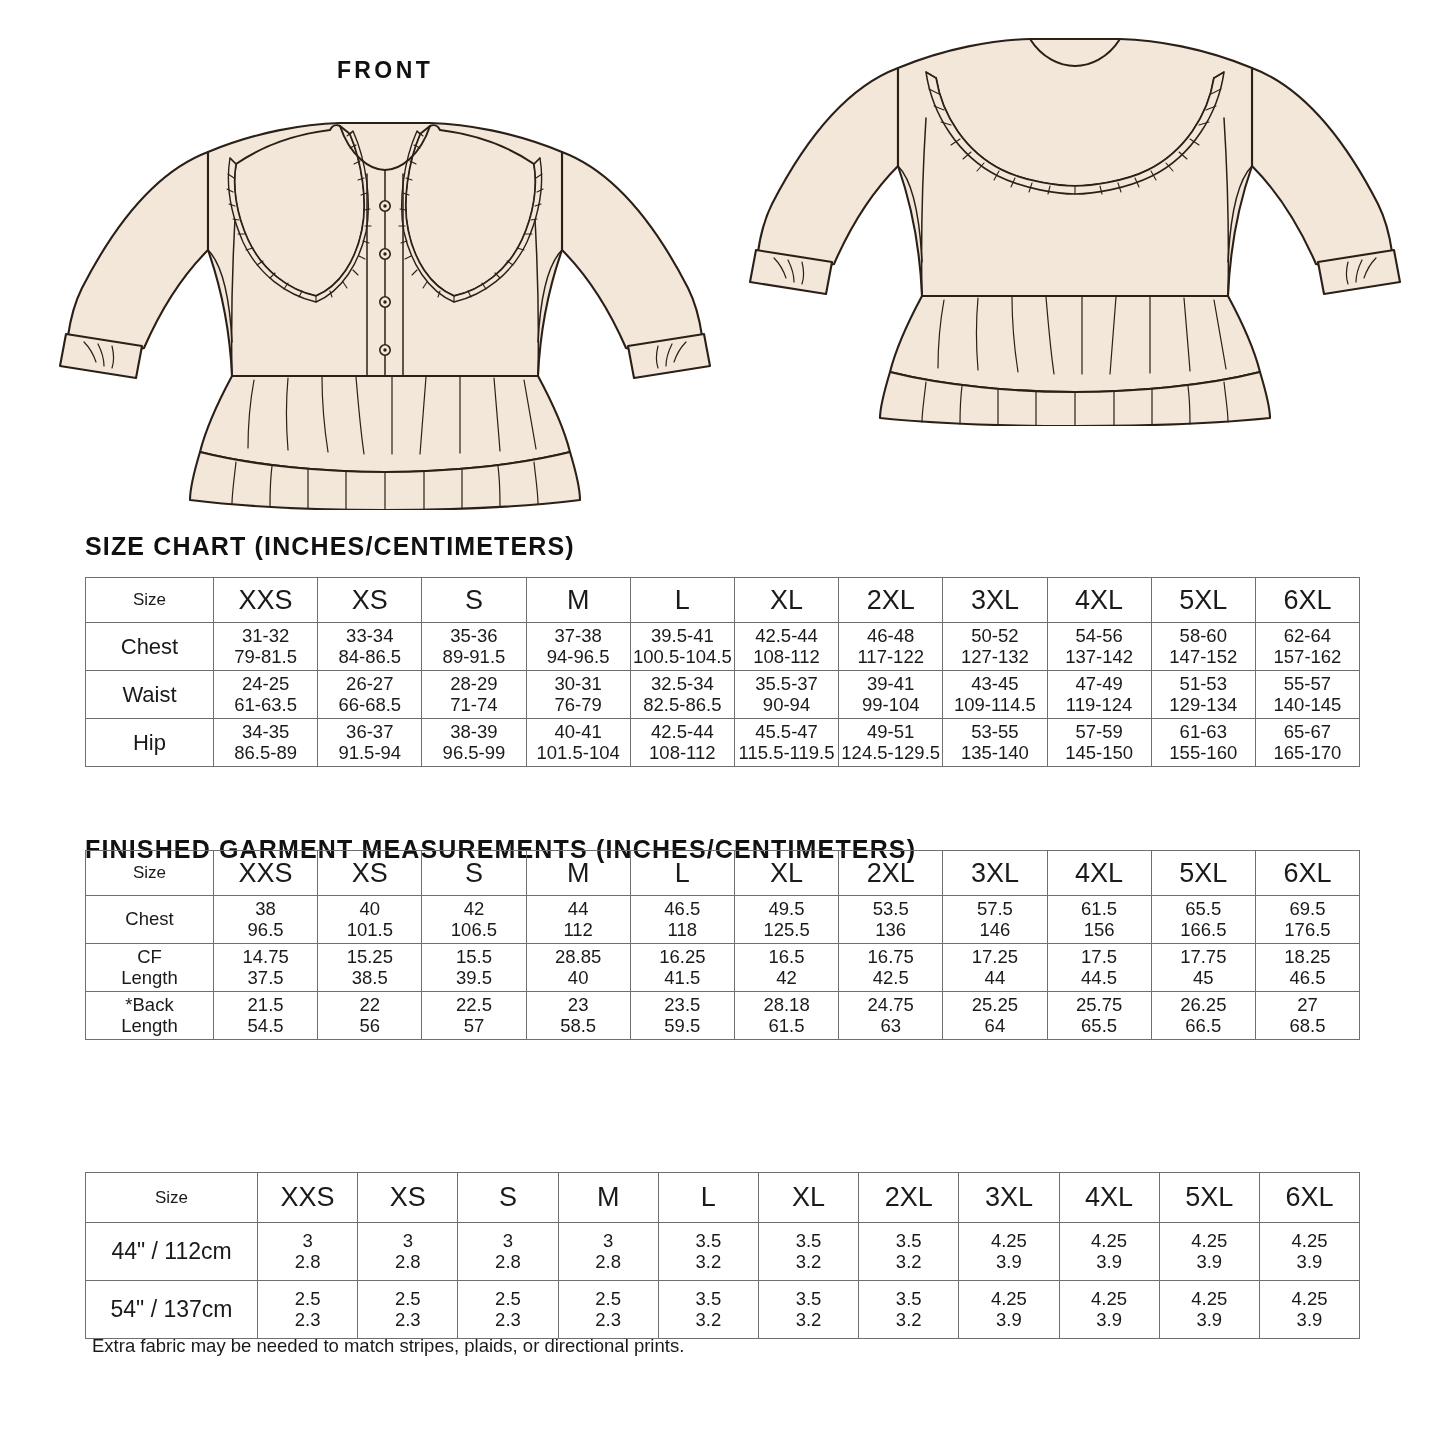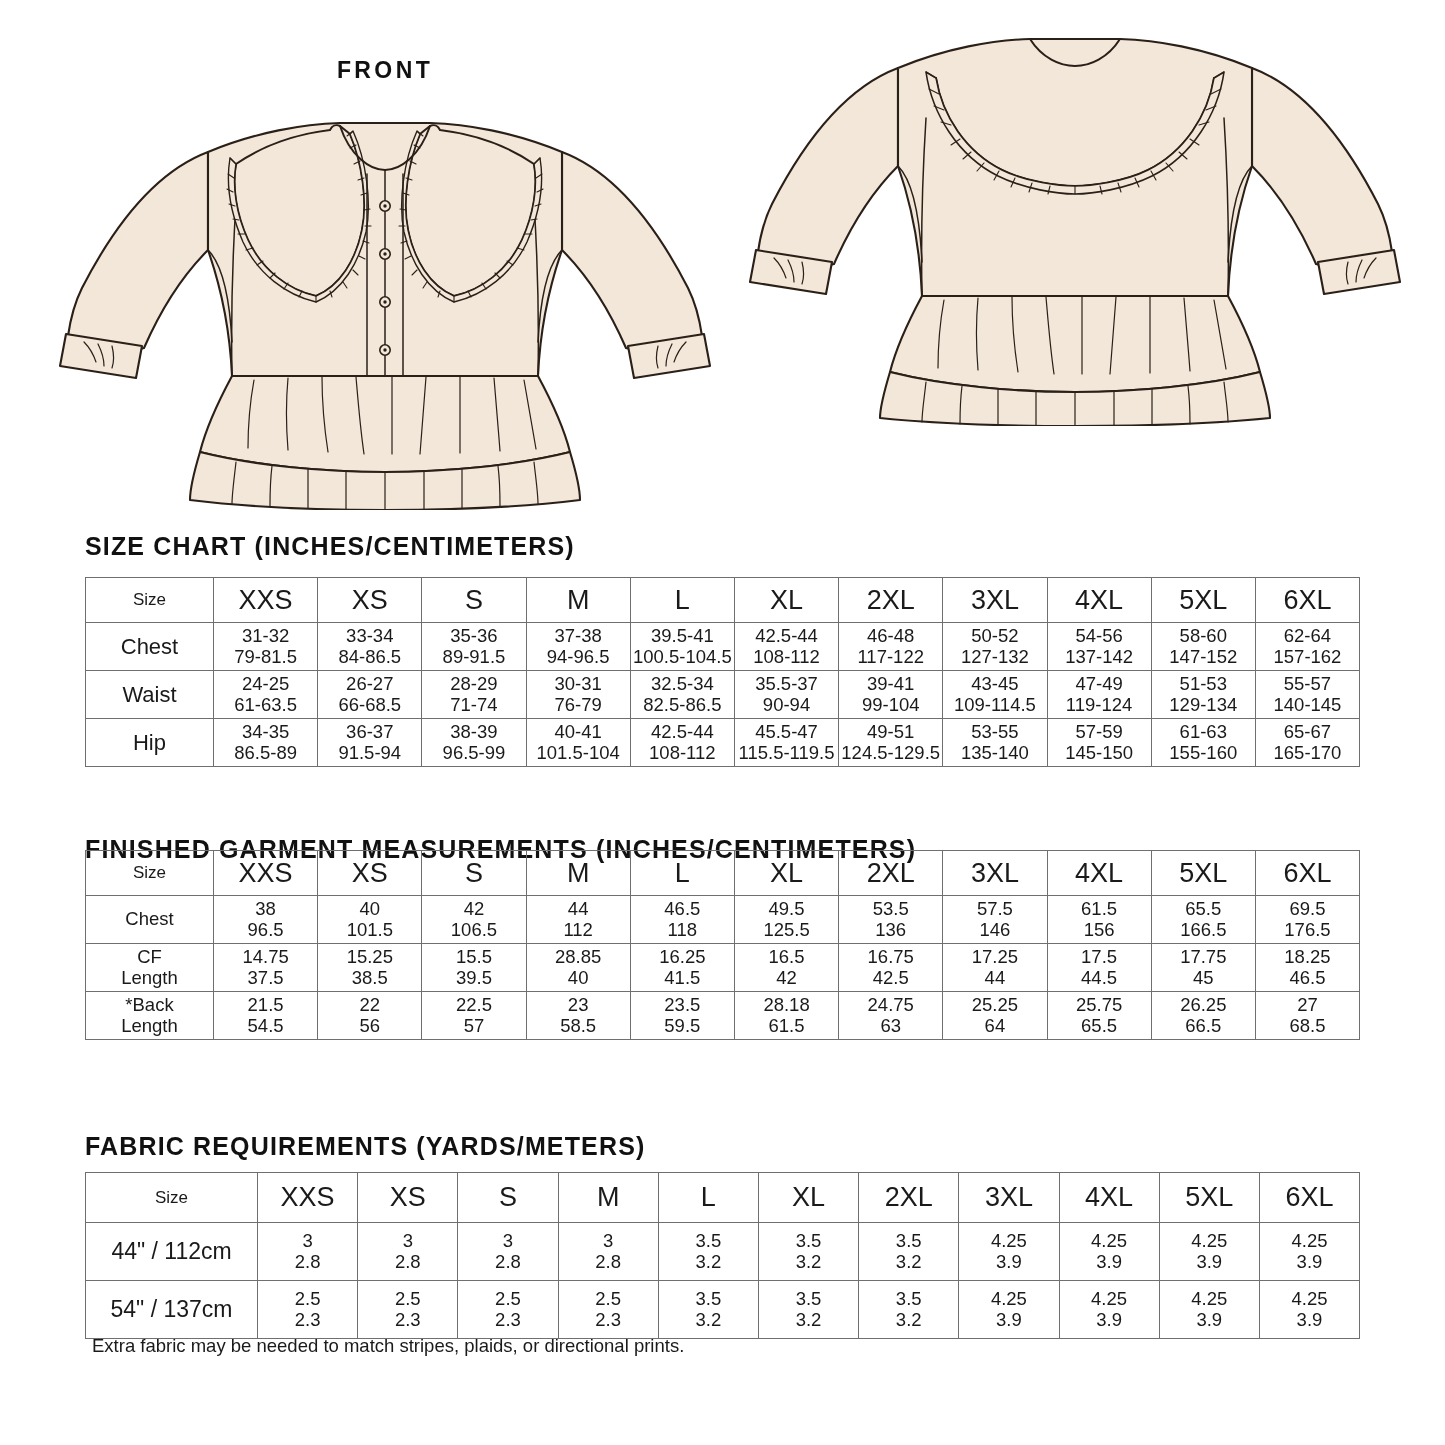--- a/index.html
+++ b/index.html
@@ -761,21 +761,20 @@
           </td>
         <td>
             <span class="val">27</span>
             <span class="val cm">68.5</span>
           </td>
       </tr>
     </tbody>
   </table>
 
 
-  <div class="section-heading" id="heading-fabric">FABRIC REQUIREMENTS (YARDS/METERS)</div>
 
   <table class="chart-table" id="table-fabric">
     <colgroup>
       <col class="c0">
         <col class="cx">
         <col class="cx">
         <col class="cx">
         <col class="cx">
         <col class="cx">
       <col class="cx">

